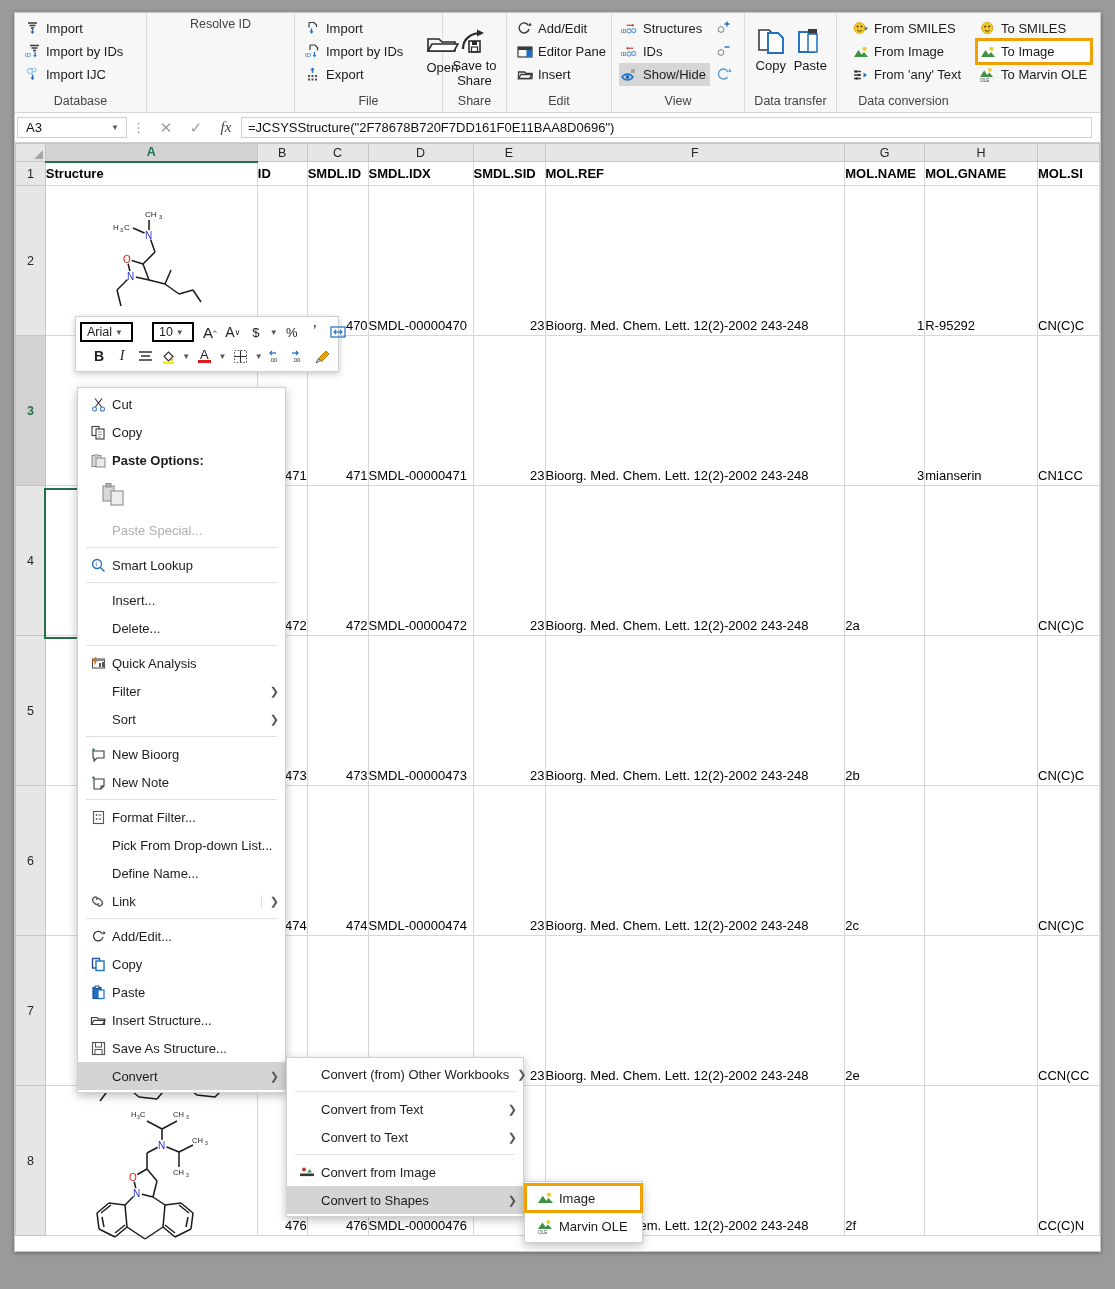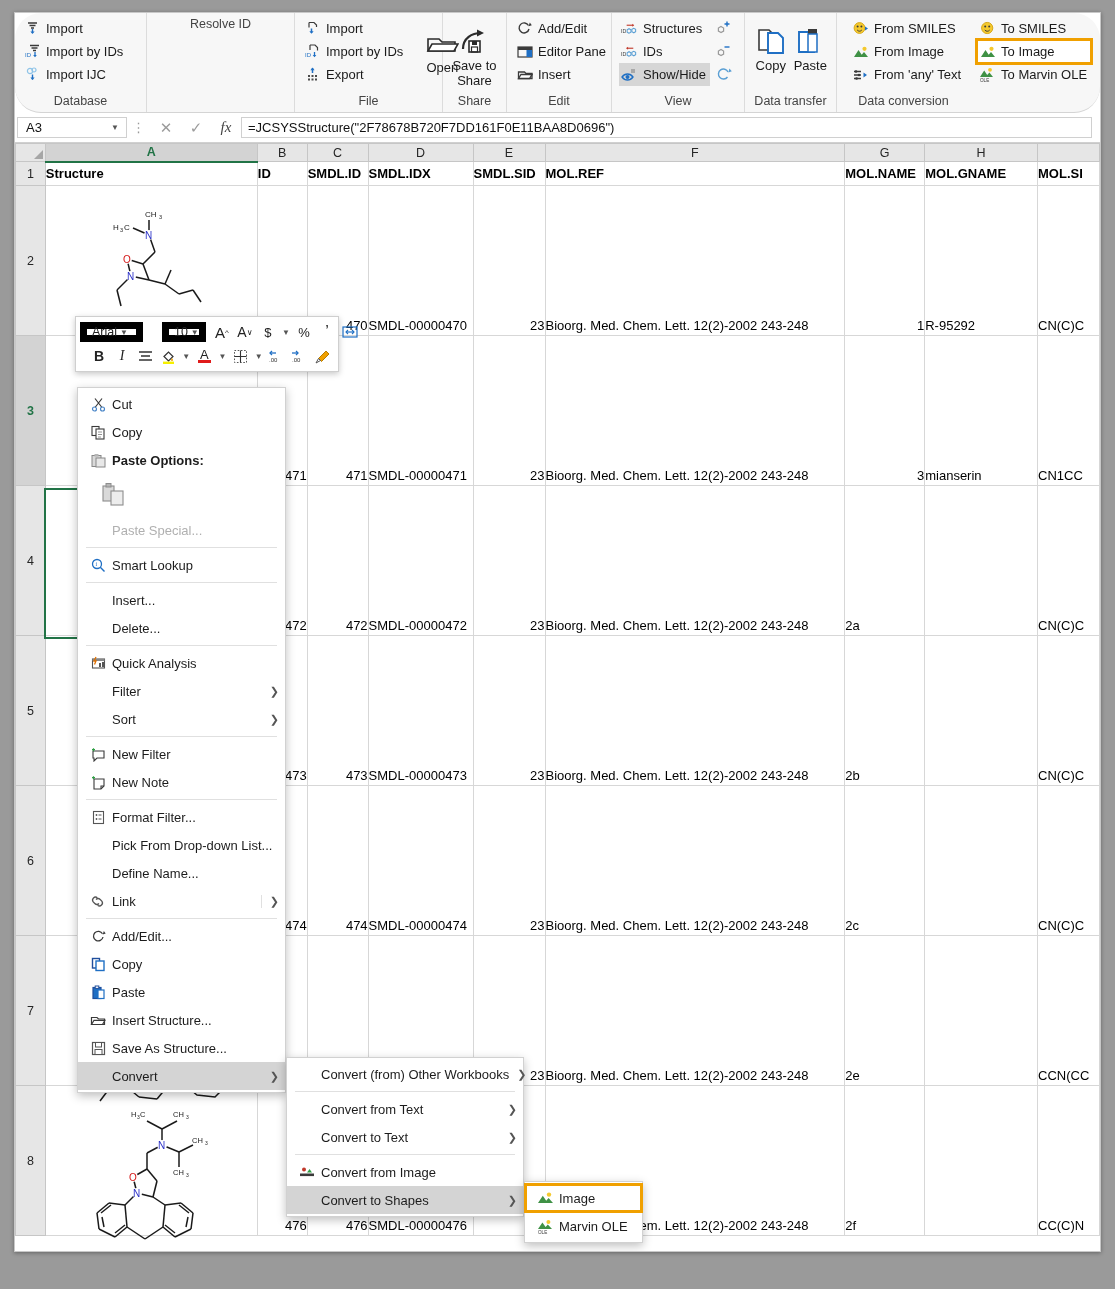--- a/index.html
+++ b/index.html
@@ -25,21 +25,20 @@
   }
 
   
   .ribbon {
     position: relative;
     height: 100px;
     background: #f7f7f7;
     border-bottom: 1px solid #d4d4d4;
     display: flex;
     align-items: stretch;
-    border-radius: 26px;
   }
   .rgroup {
     position: relative;
     display: flex;
     flex-direction: column;
     justify-content: space-between;
     padding: 4px 7px 0 7px;
     border-right: 1px solid #dcdcdc;
   }
   .rgroup:last-child { border-right: none; }
@@ -154,21 +153,21 @@
     z-index: 30; padding: 3px 4px;
   }
   .mtrow { display: flex; align-items: center; height: 24px; gap: 1px; }
   .mtbtn {
     min-width: 22px; height: 22px;
     display: flex; align-items: center; justify-content: center;
     font-size: 13px; color: #222; cursor: default;
   }
   .mtsel {
     display: flex; align-items: center; justify-content: space-between;
-    height: 20px; border: 7px solid #000000; background: #fff;
+    height: 20px; border: 2px solid #000000; background: #fff;
     font-size: 12.5px; color: #222; padding: 0 5px 0 5px;
   }
   .caret { font-size: 8px; color: #555; padding: 0 3px; }
 
   
   .ctxmenu {
     position: absolute;
     background: #fff;
     border: 1px solid #d1d1d1;
     box-shadow: 0 3px 9px rgba(0,0,0,.25);
@@ -936,21 +935,21 @@
       <span class="arr">❯</span>
     </div>
     <div class="msep"></div>
     <div class="mi">
       <span class="mico">
         <svg width="15" height="15" viewBox="0 0 15 15">
               <path d="M2 4h11v7H6l-3 3v-3H2z" fill="#fff" stroke="#3a3a3a" stroke-width="1.1"></path>
               <path d="M2.5 1.2v3M1 2.7h3" stroke="#2f9e44" stroke-width="1.2"></path>
             </svg>
       </span>
-      <span class="mtxt">New Filter</span>
+      <span class="mtxt">New Bioorg</span>
     </div>
     <div class="mi">
       <span class="mico">
         <svg width="15" height="15" viewBox="0 0 15 15">
               <path d="M3 4h10v7l-3 3H3z" fill="#fff" stroke="#3a3a3a" stroke-width="1.1"></path>
               <path d="M10 14v-3h3" fill="none" stroke="#3a3a3a" stroke-width="1.1"></path>
               <path d="M2.5 1.2v3M1 2.7h3" stroke="#2f9e44" stroke-width="1.2"></path>
             </svg>
       </span>
       <span class="mtxt">New Note</span>

